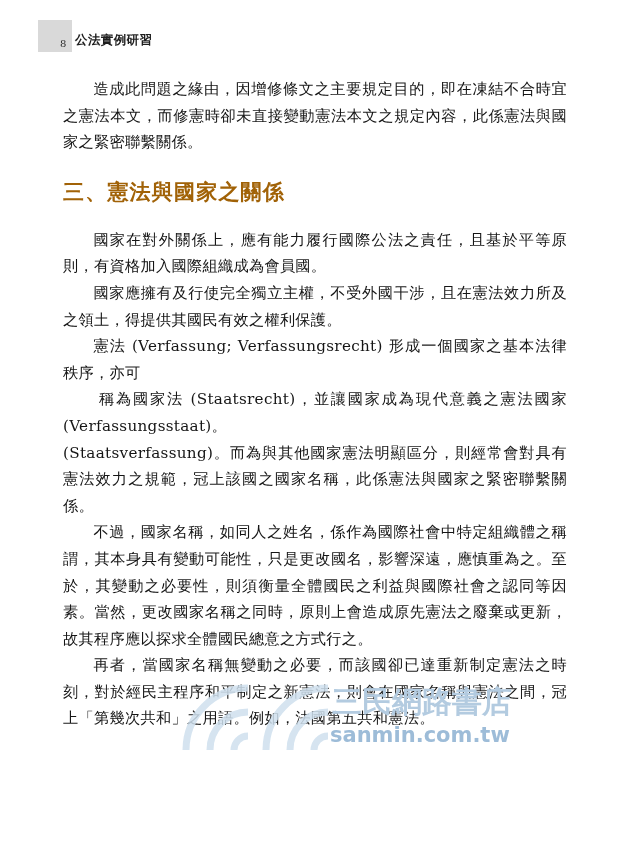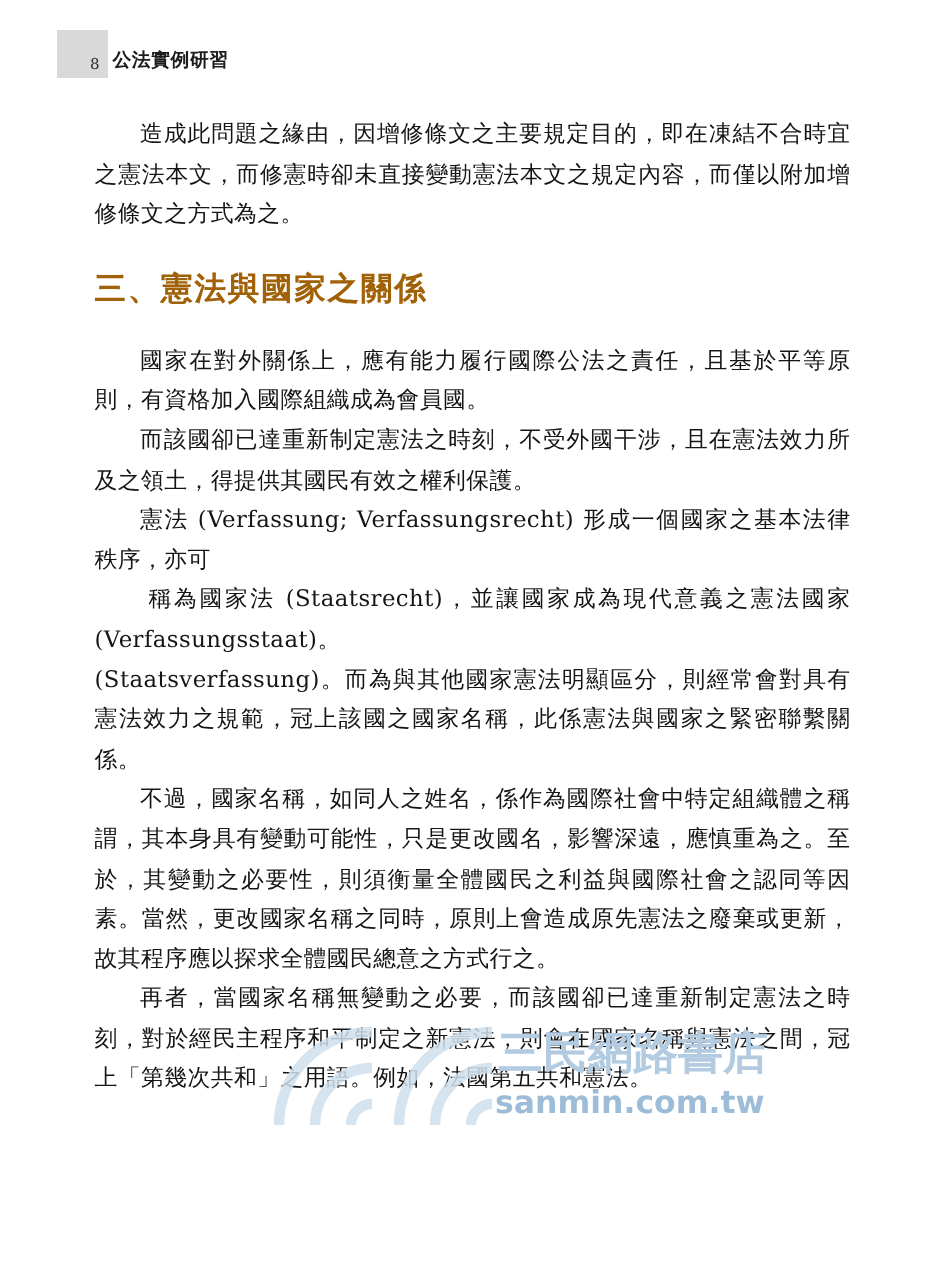--- a/index.html
+++ b/index.html
@@ -127,29 +127,29 @@
 <div class="page">
 
   <div class="running-head">
     <div class="head-block"></div>
     <div class="folio">8</div>
     <div class="head-title">公法實例研習</div>
   </div>
 
   <div class="column">
 
-    <p class="para">造成此問題之緣由，因增修條文之主要規定目的，即在凍結不合時宜之憲法本文，而修憲時卻未直接變動憲法本文之規定內容，而僅以附加增修條文之方式為之。</p>
+    <p class="para">造成此問題之緣由，因增修條文之主要規定目的，即在凍結不合時宜之憲法本文，而修憲時卻未直接變動憲法本文之規定內容，此係憲法與國家之緊密聯繫關係。</p>
 
     <div class="heading-wrap">
       <h2 class="section-heading">三、憲法與國家之關係</h2>
     </div>
 
     <p class="para">國家在對外關係上，應有能力履行國際公法之責任，且基於平等原則，有資格加入國際組織成為會員國。</p>
 
-    <p class="para">而該國卻已達重新制定憲法之時刻，不受外國干涉，且在憲法效力所及之領土，得提供其國民有效之權利保護。</p>
+    <p class="para">國家應擁有及行使完全獨立主權，不受外國干涉，且在憲法效力所及之領土，得提供其國民有效之權利保護。</p>
 
     <p class="para no-indent">
       <span style="text-indent:2em; display:block;">憲法 (Verfassung; Verfassungsrecht) 形成一個國家之基本法律秩序，亦可</span>
       <span class="stretch">稱為國家法 (Staatsrecht)，並讓國家成為現代意義之憲法國家</span>
       <span style="display:block;">(Verfassungsstaat)。</span>
     </p>
 
     <p class="para no-indent">
       <span style="display:block;">(Staatsverfassung)。而為與其他國家憲法明顯區分，則經常會對具有憲法效力之規範，冠上該國之國家名稱，此係憲法與國家之緊密聯繫關係。</span>
     </p>

